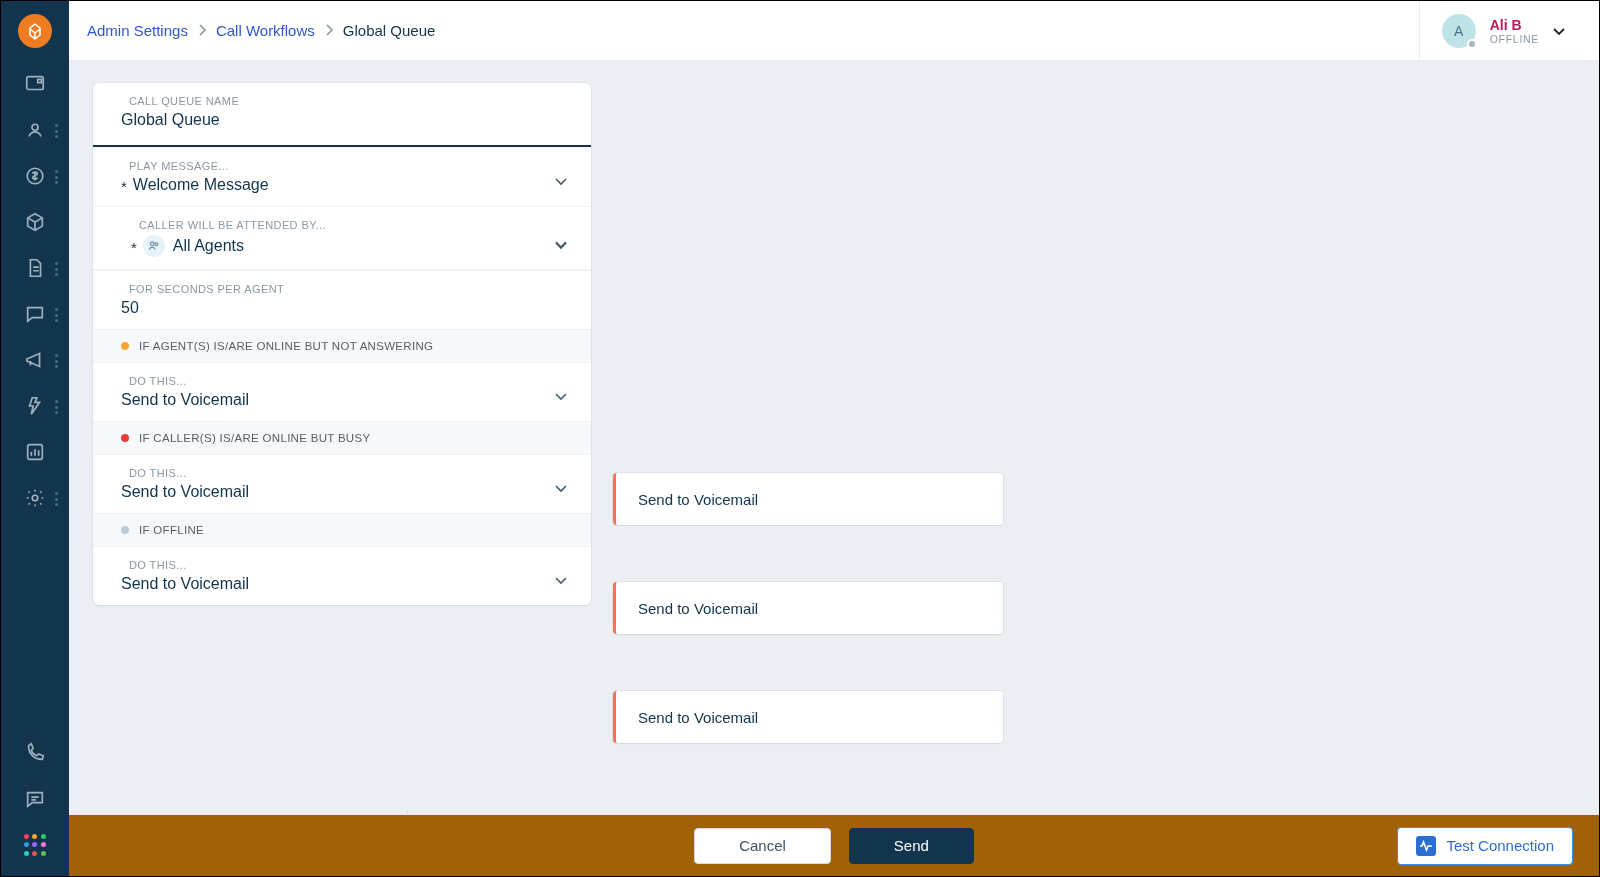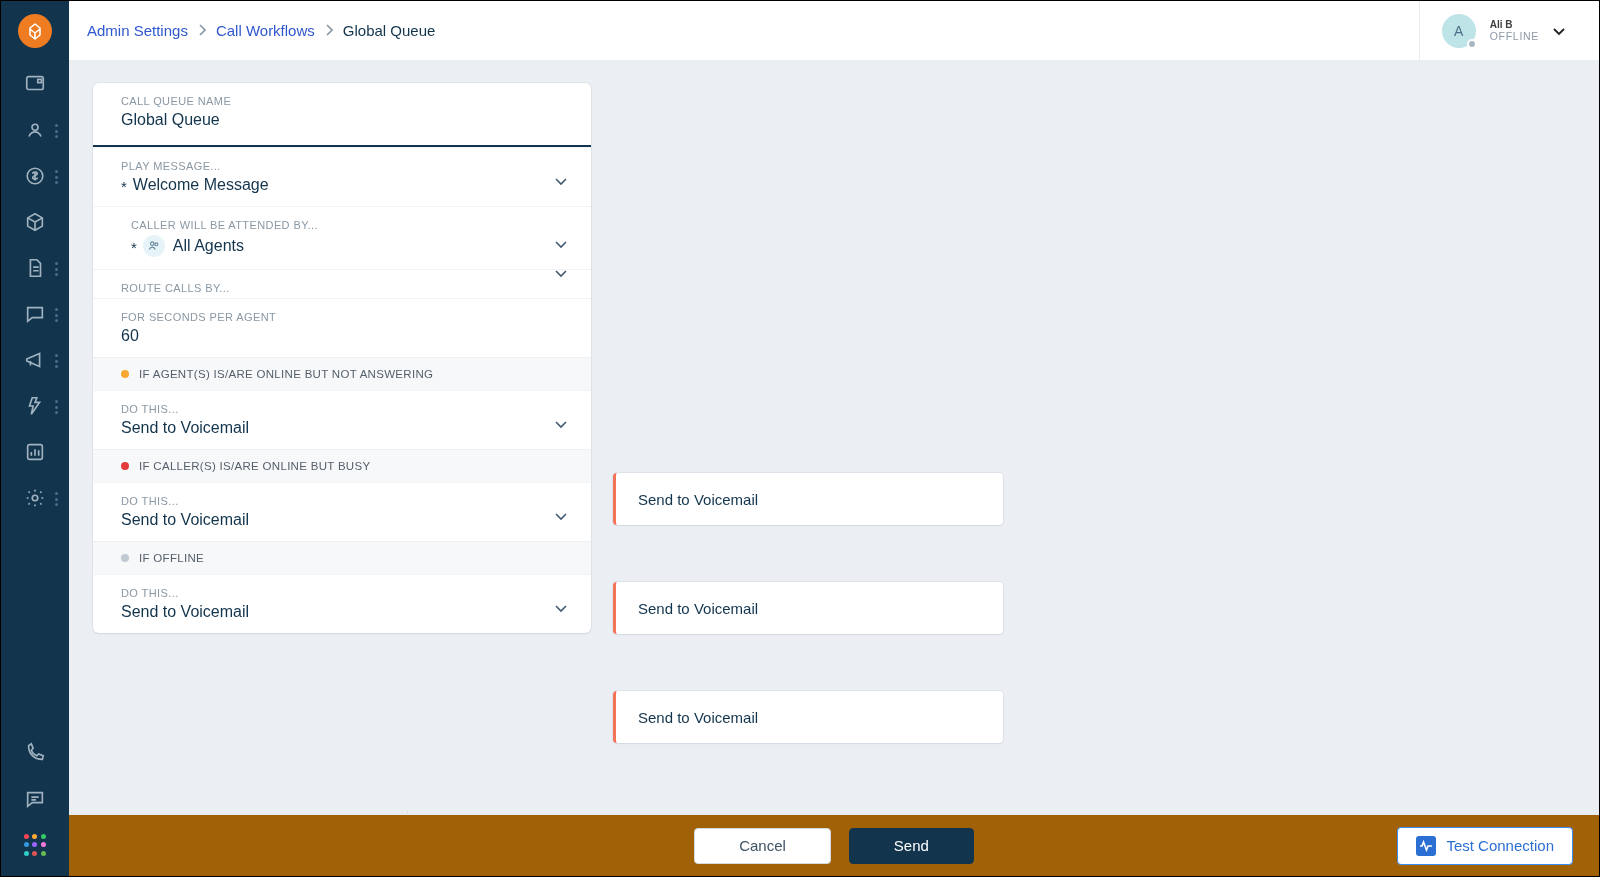--- a/index.html
+++ b/index.html
@@ -23,31 +23,31 @@
   .main { flex:1; display:flex; flex-direction:column; min-width:0; background:#ebeff3; }
   .topbar { height:60px; background:#fff; border-bottom:1px solid #e7ecef; display:flex; align-items:center; padding:0 18px; }
   .breadcrumb { display:flex; align-items:center; gap:10px; font-size:15px; }
   .breadcrumb a { color:#2f58cd; text-decoration:none; }
   .breadcrumb .current { color:#12344d; font-weight:500; }
   .chev { color:#7a8a97; }
 
   .user-block { margin-left:auto; border-left:1px solid #e7ecef; height:100%; display:flex; align-items:center; padding:0 16px 0 22px; gap:14px; }
   .avatar { width:34px; height:34px; background:#bfe4e8; border-radius:50%; display:flex; align-items:center; justify-content:center; color:#4a6f88; font-size:14px; position:relative; }
   .avatar .status-dot-user { position:absolute; right:-1px; bottom:-1px; width:10px; height:10px; background:#a9b7c0; border:2px solid #fff; border-radius:50%; }
-  .user-block .name { font-size:10px; color:#404040; font-weight:600; }
+  .user-block .name { font-size:14px; color:#be185d; font-weight:600; }
   .user-block .status { font-size:10.5px; color:#8c99a5; letter-spacing:0.7px; }
   .user-block .chev-down { color:#222; }
 
   
   .content { flex:1; overflow:auto; padding: 22px 24px 24px; position:relative; }
   .canvas { display:flex; align-items:flex-start; gap:22px; }
   .panel { width:498px; background:#fff; border-radius:6px; box-shadow:0 0 0 1px rgba(18,52,77,.05), 0 1px 2px rgba(18,52,77,.08); overflow:hidden; }
   .section { border-top:1px solid #f1f3f5; position:relative; }
   .section:first-child { border-top:none; }
-  .section .lab { font-size:11px; letter-spacing:.4px; color:#8a98a4; padding:12px 28px 4px; text-transform:uppercase; }
+  .section .lab { font-size:11px; letter-spacing:.4px; color:#8a98a4; padding:12px 36px 4px; text-transform:uppercase; }
   .section .val { font-size:16px; color:#12344d; padding:0 28px 12px; display:flex; align-items:center; gap:8px; }
   .section .val .star { color:#12344d; margin-right:-2px; font-size:15px; position:relative; top:1px; }
   .section .chev-select { position:absolute; right:24px; bottom:16px; color:#425a70; }
   .section.name-section { border-bottom:2px solid #12344d; }
   .section.name-section .val { padding-bottom:16px; font-size:16px; }
 
   .mini-avatar { width:22px; height:22px; background:#e6f4fa; border-radius:50%; display:inline-flex; align-items:center; justify-content:center; }
   .mini-avatar svg { stroke:#6a8ba0; }
 
   .status-section { background:#f6f8fa; padding:10px 28px; border-top:1px solid #eef1f4; display:flex; align-items:center; gap:10px; font-size:11.5px; letter-spacing:.3px; color:#555f6a; }
@@ -265,29 +265,28 @@
                 </svg>
             </span>
             <span>All Agents</span>
           </div>
           <span class="chev-select"><svg width="12" height="8" viewBox="0 0 12 8">
                 <path d="M1 1l5 5 5-5" stroke="#425a70" fill="none" stroke-width="1.6"></path>
               </svg></span>
         </div>
 
         <div class="section">
-          <div class="lab">ROUTE CALLS BY...</div>
           <span class="chev-select"><svg width="12" height="8" viewBox="0 0 12 8">
                 <path d="M1 1l5 5 5-5" stroke="#425a70" fill="none" stroke-width="1.6"></path>
               </svg></span>
         </div>
 
         <div class="section">
           <div class="lab">FOR SECONDS PER AGENT</div>
-          <div class="val">60</div>
+          <div class="val">50</div>
         </div>
 
         <div class="status-section">
           <span class="status-dot-s" style="background:#f8a832"></span>
           <span>IF AGENT(S) IS/ARE ONLINE BUT NOT ANSWERING</span>
         </div>
         <div class="section">
           <div class="lab">DO THIS...</div>
           <div class="val">Send to Voicemail</div>
           <span class="chev-select"><svg width="12" height="8" viewBox="0 0 12 8">

